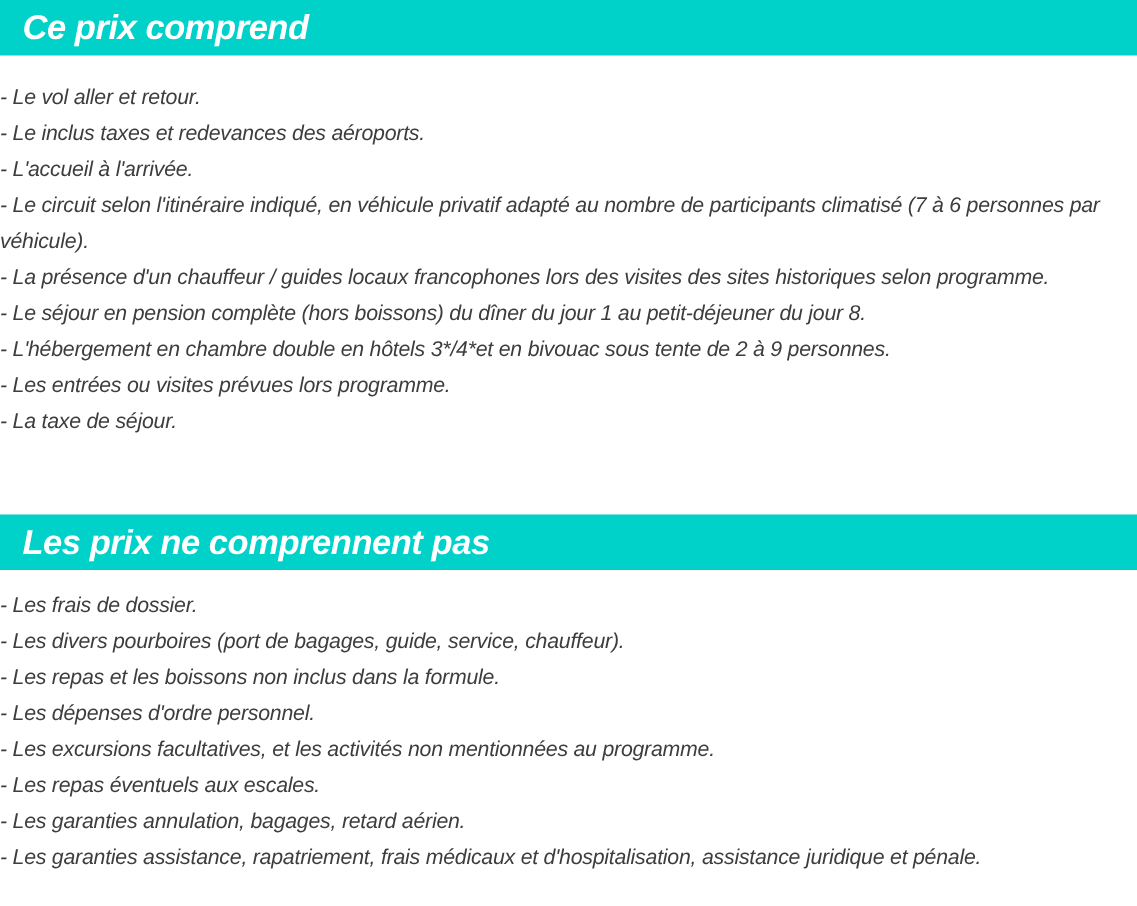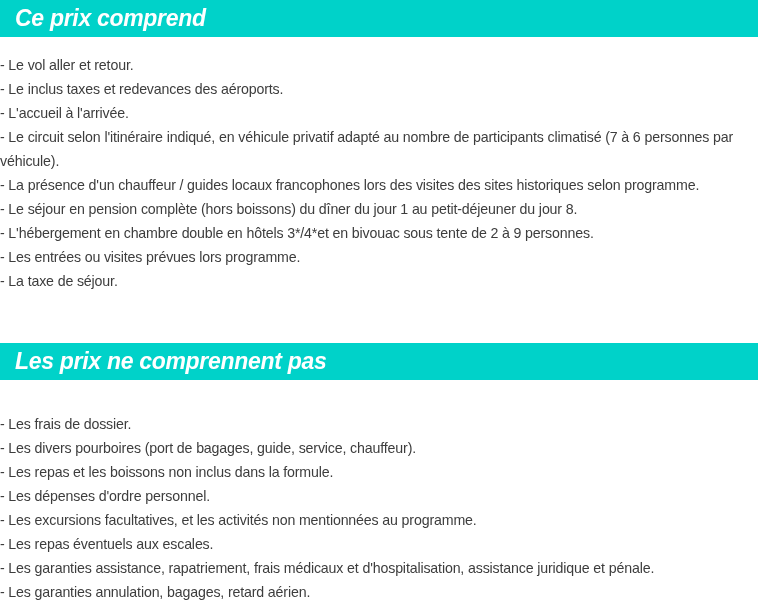--- a/index.html
+++ b/index.html
@@ -27,29 +27,30 @@
       letter-spacing: -0.3px;
       white-space: nowrap;
     }
     .item-list {
       list-style: none;
       margin: 0;
       padding: 0;
     }
     .item-list li {
       font-family: "Liberation Sans", sans-serif;
+      font-style: italic;
       font-size: 14.2px;
       color: #3d3d3d;
       line-height: 24px;
       letter-spacing: -0.15px;
     }
     #sec1 { position: absolute; top: 0; left: 0; width: 758px; }
     #list1 { position: absolute; top: 53px; left: 0; width: 750px; }
     #sec2 { position: absolute; top: 343px; left: 0; width: 758px; }
-    #list2 { position: absolute; top: 412px; left: 0; width: 750px; }
+    #list2 { position: absolute; top: 392px; left: 0; width: 750px; }
   </style>
 </head>
 <body>
 
 <div id="sec1" class="section-header">Ce prix comprend</div>
 <ul id="list1" class="item-list">
   <li>- Le vol aller et retour.</li>
   <li>- Le inclus taxes et redevances des aéroports.</li>
   <li>- L'accueil à l'arrivée.</li>
   <li>- Le circuit selon l'itinéraire indiqué, en véhicule privatif adapté au nombre de participants climatisé (7 à 6 personnes par véhicule).</li>
@@ -61,15 +62,15 @@
 </ul>
 
 <div id="sec2" class="section-header">Les prix ne comprennent pas</div>
 <ul id="list2" class="item-list">
   <li>- Les frais de dossier.</li>
   <li>- Les divers pourboires (port de bagages, guide, service, chauffeur).</li>
   <li>- Les repas et les boissons non inclus dans la formule.</li>
   <li>- Les dépenses d'ordre personnel.</li>
   <li>- Les excursions facultatives, et les activités non mentionnées au programme.</li>
   <li>- Les repas éventuels aux escales.</li>
+  <li>- Les garanties annulation, bagages, retard aérien.</li>
   <li>- Les garanties assistance, rapatriement, frais médicaux et d'hospitalisation, assistance juridique et pénale.</li>
-  <li>- Les garanties annulation, bagages, retard aérien.</li>
 </ul>
 
 </body></html>

